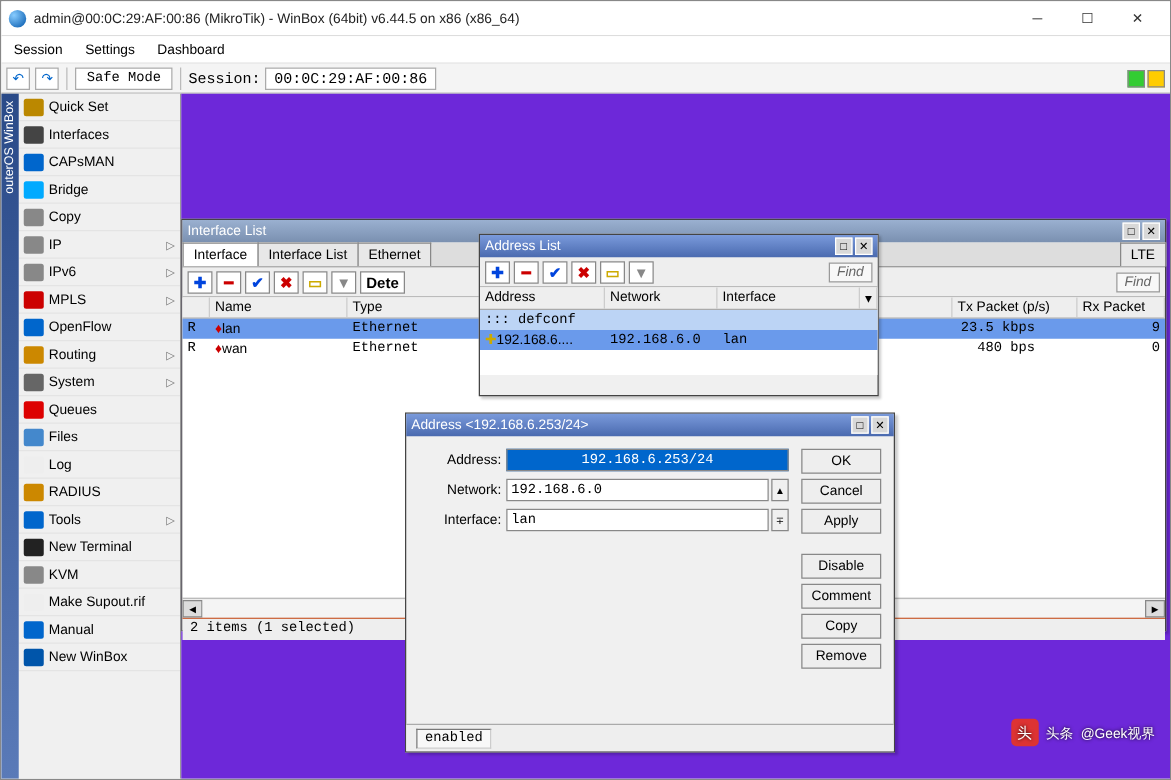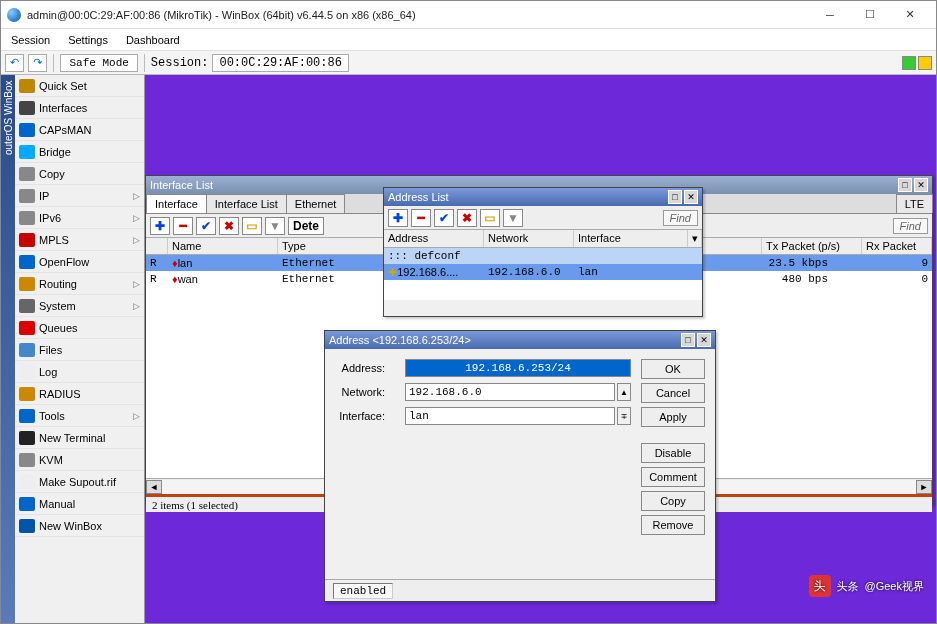--- a/index.html
+++ b/index.html
@@ -44,25 +44,25 @@
 .tab.active { background: #fff; }
 .table { background: #fff; }
 .thead { display: flex; background: #eee; border-bottom: 1px solid #aaa; }
 .th { padding: 2px 4px; border-right: 1px solid #ccc; font-size: 11px; }
 .tr { display: flex; height: 16px; align-items: center; }
 .tr.sel { background: #6a9aeb; }
 .td { padding: 0 4px; font-size: 11px; font-family: "Courier New", monospace; }
 .scrollbar-h { height: 16px; background: #eee; border-top: 1px solid #aaa; display: flex; align-items: center; }
 .sb-btn { width: 16px; height: 14px; border: 1px solid #888; background: #ddd; display:flex; align-items:center; justify-content:center; font-size:9px; cursor:pointer; }
 .sb-track { flex: 1; height: 14px; background: #f4f4f4; }
-.statusbar { height: 18px; border-top: 3px solid #c2410c; padding: 2px 6px; font-size: 11px; background: #eee; font-family:Liberation Serif, serif; }
+.statusbar { height: 18px; border-top: 1px solid #c2410c; padding: 2px 6px; font-size: 11px; background: #eee; font-family:Liberation Mono, monospace; }
 .dlg-body { padding: 10px; display: flex; gap: 10px; }
 .dlg-fields { flex: 1; }
 .dlg-row { display: flex; align-items: center; margin-bottom: 6px; }
-.dlg-row label { width: 70px; text-align: right; padding-right: 20px; }
+.dlg-row label { width: 70px; text-align: right; padding-right: 4px; }
 .dlg-row input { flex: 1; border: 1px solid #888; height: 18px; padding: 0 3px; font-family:"Courier New",monospace; font-size:11px; }
 .dlg-row .sel { background: #06c; color: #fff; text-align: center; }
 .dlg-row .spin { width: 14px; height: 18px; border: 1px solid #888; display:flex; align-items:center; justify-content:center; font-size:8px; margin-left:2px; cursor:pointer; }
 .dlg-btns { display: flex; flex-direction: column; gap: 4px; }
 .dlg-btns button { width: 64px; height: 20px; border: 1px solid #888; background: #eee; cursor: pointer; }
 .dlg-status { border-top: 1px solid #aaa; padding: 4px 8px; background: #eee; }
 .dlg-status span { border: 1px inset #ccc; padding: 1px 6px; background: #f8f8f8; font-family:"Courier New",monospace; }
 .watermark { position: absolute; right: 12px; bottom: 26px; color: #fff; font-size: 18px; text-shadow: 0 0 3px #000; font-family: sans-serif; display: flex; align-items: center; gap: 6px; }
 .watermark .logo { width: 22px; height: 22px; border-radius: 4px; background: #d33; display: flex; align-items: center; justify-content: center; color: #fff; font-size: 12px; }
 </style>

